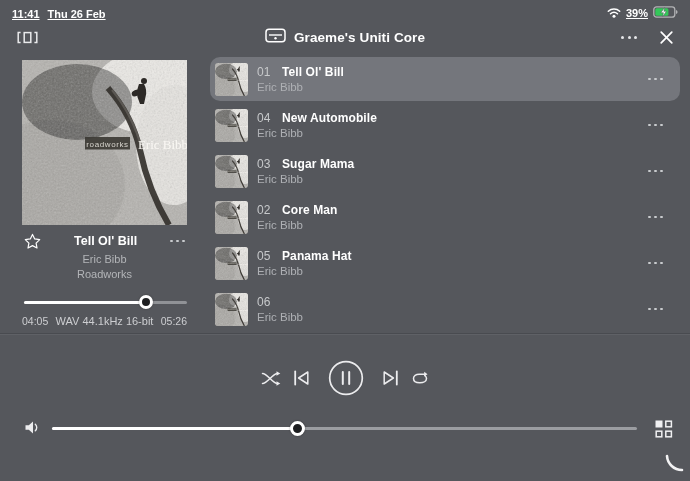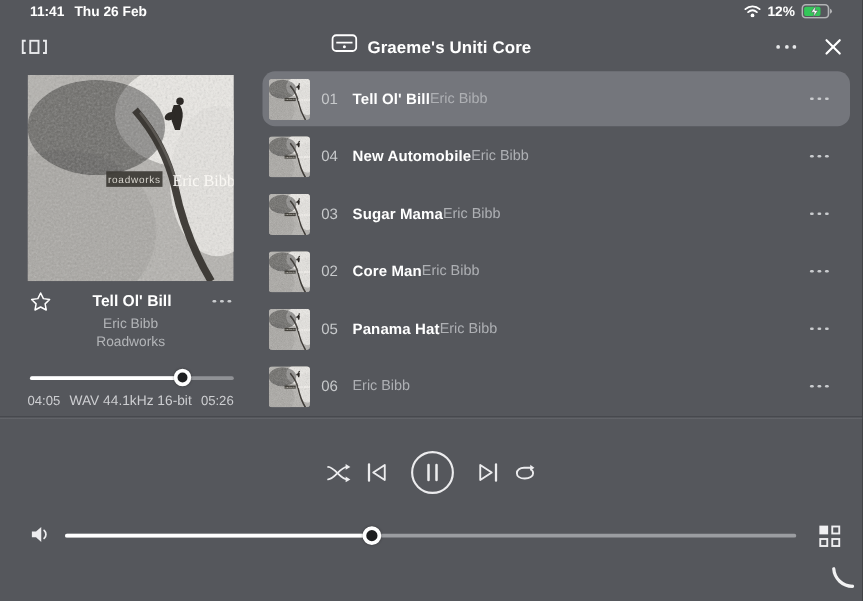--- a/index.html
+++ b/index.html
@@ -5,21 +5,21 @@
   :root{
     --bg:#55575c; --row-hl:#74767c; --txt:#ffffff; --txt2:#b3b5b8; --txt3:#cdced1;
     --icon:#ececee; --track-rest:#909296; --green:#34c759;
   }
   *{margin:0;padding:0;box-sizing:border-box;}
   body{background:#222;font-family:"Liberation Sans",sans-serif;}
   .app{position:relative;width:690px;height:481px;background:var(--bg);overflow:hidden;
        -webkit-font-smoothing:antialiased;color:var(--txt);}
   
   .statusbar{position:absolute;top:0;left:0;right:0;height:20px;display:flex;
-             justify-content:space-between;align-items:center;padding:0 24px;font-size:11px;font-weight:bold;}
+             justify-content:space-between;align-items:flex-end;padding:0 12px;font-size:11px;font-weight:bold;text-decoration:underline;}
   .sb-left{display:flex;gap:8px;align-items:center;}
   .sb-right{display:flex;gap:5px;align-items:center;}
   
   .header{position:absolute;top:20px;left:0;right:0;height:34px;display:flex;align-items:center;padding:0 14px;}
   .header-center{position:absolute;left:0;right:0;display:flex;justify-content:center;align-items:center;gap:8px;pointer-events:none;}
   .header-title{font-size:13.5px;font-weight:bold;letter-spacing:.1px;}
   .header-right{margin-left:auto;display:flex;align-items:center;gap:18px;z-index:2;}
   .iconbtn{background:none;border:none;cursor:pointer;display:flex;align-items:center;justify-content:center;padding:2px;}
   .dots{display:flex;gap:3.5px;align-items:center;}
   .dots i{width:3px;height:3px;border-radius:50%;background:#e6e7e9;display:block;}
@@ -38,21 +38,21 @@
         background:#1d1e20;border:3px solid #fff;box-shadow:0 0 2px rgba(0,0,0,.4);}
   .np-times{display:flex;justify-content:space-between;align-items:baseline;margin-top:6px;
             font-size:10.5px;color:var(--txt3);}
   .np-format{font-size:11px;color:var(--txt3);}
   
   .queue{position:absolute;left:210px;top:57px;width:470px;}
   .trow{display:flex;align-items:center;height:44px;margin-bottom:2px;border-radius:10px;
         padding-left:5px;cursor:pointer;}
   .trow.selected{background:var(--row-hl);}
   .thumb{width:33px;height:33px;border-radius:3px;overflow:hidden;flex:0 0 33px;}
-  .tinfo{margin-left:9px;display:flex;flex-direction:row;justify-content:center;}
+  .tinfo{margin-left:9px;display:flex;flex-direction:column;justify-content:center;}
   .tline1{font-size:12px;line-height:15px;display:flex;}
   .tnum{display:inline-block;width:25px;color:#c7c9cb;}
   .ttitle{color:#fff;font-weight:bold;letter-spacing:.1px;}
   .tartist{font-size:11.5px;line-height:14px;color:#aeb0b4;}
   .trow .dots{margin-left:auto;margin-right:15px;}
   
   .divider{position:absolute;left:0;right:0;top:333px;height:2px;
            background:linear-gradient(#3e4045,#6a6c71);}
   
   .transport{position:absolute;top:360px;left:0;right:0;display:flex;justify-content:center;align-items:center;}
@@ -107,21 +107,21 @@
       <span>Thu 26 Feb</span>
     </div>
     <div class="sb-right">
       <span>
         <svg width="14" height="11" viewBox="0 0 14 11">
           <path d="M1.3 4.3 C4.5 1.3 9.5 1.3 12.7 4.3" fill="none" stroke="#fff" stroke-width="1.5" stroke-linecap="round"></path>
           <path d="M3.5 6.7 C5.6 4.9 8.4 4.9 10.5 6.7" fill="none" stroke="#fff" stroke-width="1.5" stroke-linecap="round"></path>
           <circle cx="7" cy="9.3" r="1.5" fill="#fff"></circle>
         </svg>
       </span>
-      <span>12%</span>
+      <span>39%</span>
       <span>
         <svg width="25" height="12" viewBox="0 0 25 12">
           <rect x="0.8" y="0.8" width="21" height="10.4" rx="2.8" fill="none" stroke="rgba(255,255,255,0.55)" stroke-width="1.3"></rect>
           <rect x="2.3" y="2.3" width="13.1" height="7.4" rx="1.5" fill="#34c759"></rect>
           <path d="M23 4 q1.6 .6 1.6 2 q0 1.4 -1.6 2 z" fill="rgba(255,255,255,0.55)"></path>
           <path d="M11.6 1.5 L7.9 6.7 L10.4 6.7 L9.7 10.5 L13.4 5.3 L10.9 5.3 Z" fill="#fff" stroke="#55575c" stroke-width="0.5"></path>
         </svg>
       </span>
     </div>
   </div>

